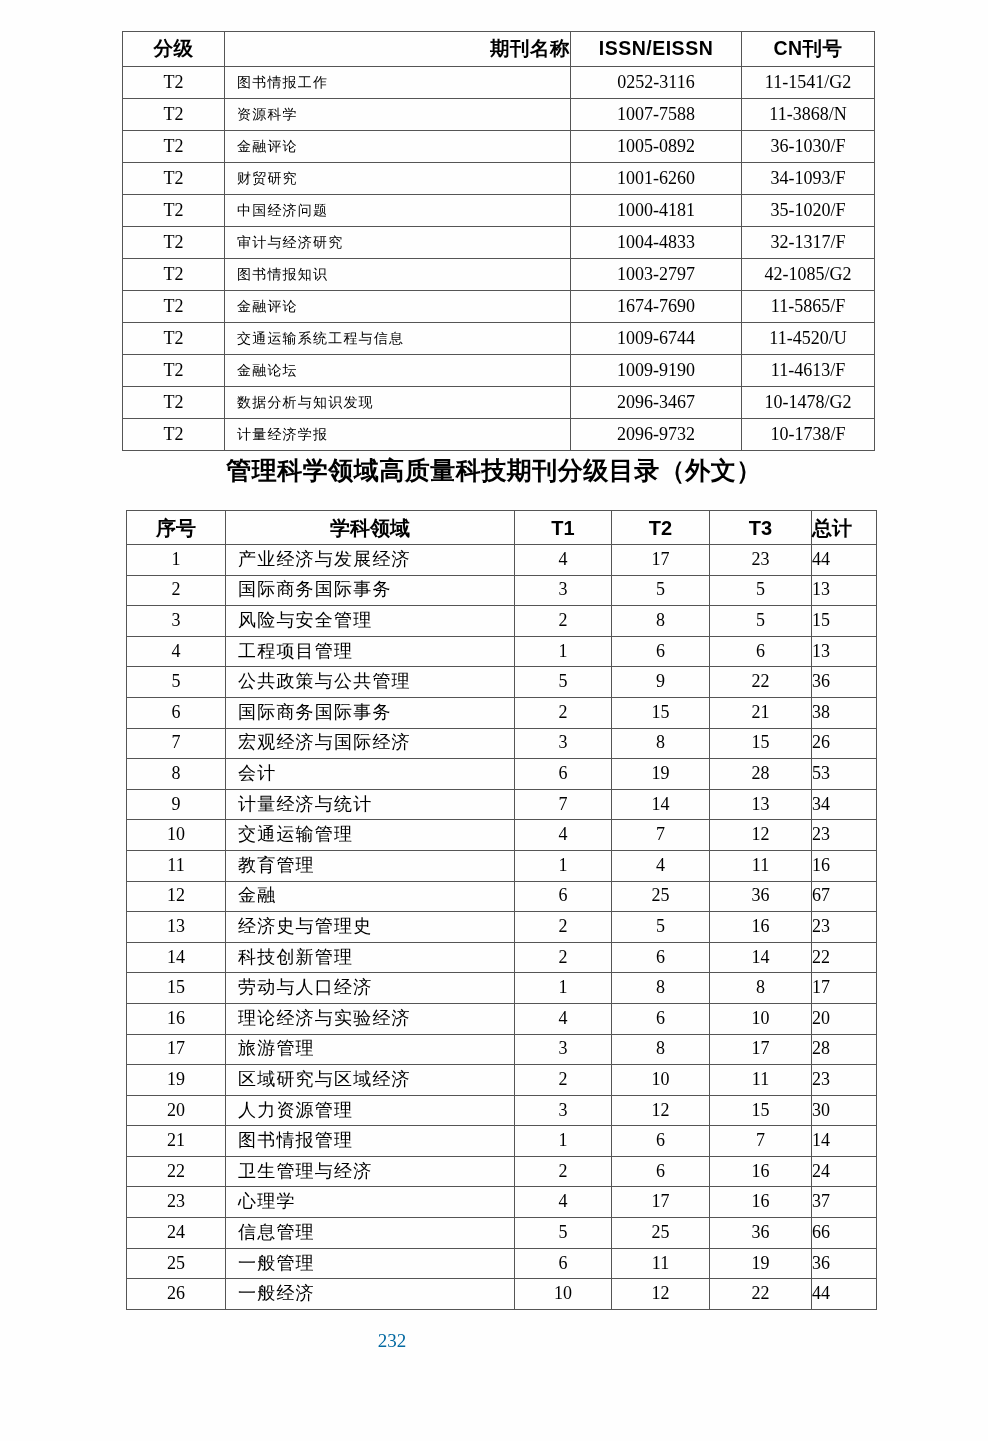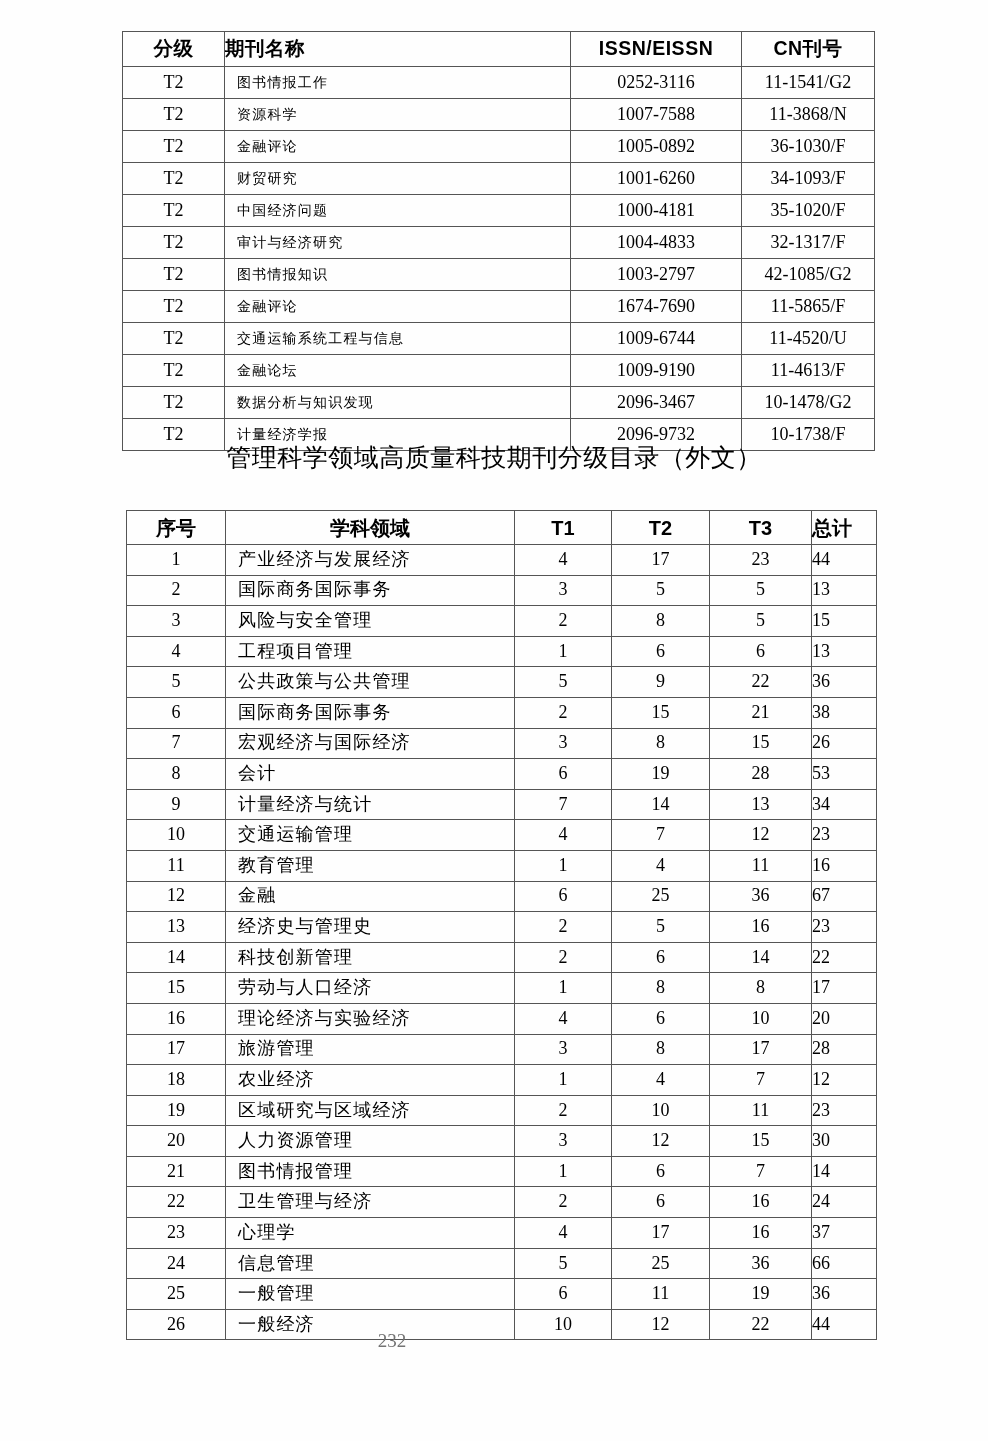--- a/index.html
+++ b/index.html
@@ -66,25 +66,25 @@
   .journal-table tbody td.rank-cell,
   .journal-table tbody td.issn-cell,
   .journal-table tbody td.cn-cell {
     font-size: 18px;
   }
 
   
   .section-title {
     position: absolute;
     left: 0;
-    top: 441px;
+    top: 454px;
     width: 988px;
     text-align: center;
     font-family: "Liberation Sans", "DejaVu Sans", sans-serif;
-    font-weight: normal;
+    font-weight: bold;
     font-size: 25px;
     letter-spacing: 0.5px;
     color: #000000;
   }
 
   
   .summary-table {
     position: absolute;
     left: 126px;
     top: 510px;
@@ -121,33 +121,33 @@
 
   
   .page-number {
     position: absolute;
     left: 0;
     top: 1330px;
     width: 784px;
     text-align: center;
     font-family: "Liberation Serif", "DejaVu Serif", serif;
     font-size: 19px;
-    color: #737373;
+    color: #0369a1;
   }
 </style>
 </head>
 <body>
 
 <div class="page">
 
   <table class="journal-table">
     <thead>
       <tr>
         <th class="jt-col-rank">分级</th>
-        <th class="jt-col-name" style="text-align:left;padding-left:0 !important;">期刊名称</th>
+        <th class="jt-col-name" style="text-align:right;padding-left:0 !important;">期刊名称</th>
         <th class="jt-col-issn" style="font-family:'Liberation Sans','DejaVu Sans',sans-serif;">ISSN/EISSN</th>
         <th class="jt-col-cn">CN刊号</th>
       </tr>
     </thead>
     <tbody id="journal-table-body">
         <tr>
           <td class="jt-col-rank rank-cell">T2</td>
           <td class="jt-col-name name-cell">图书情报工作</td>
           <td class="jt-col-issn issn-cell">0252-3116</td>
           <td class="jt-col-cn cn-cell">11-1541/G2</td>
@@ -365,28 +365,20 @@
         </tr>
         <tr>
           <td class="st-col-no">17</td>
           <td class="st-col-field field-cell">旅游管理</td>
           <td class="st-col-t1">3</td>
           <td class="st-col-t2">8</td>
           <td class="st-col-t3">17</td>
           <td class="st-col-total">28</td>
         </tr>
         <tr>
-          <td class="st-col-no">18</td>
-          <td class="st-col-field field-cell">农业经济</td>
-          <td class="st-col-t1">1</td>
-          <td class="st-col-t2">4</td>
-          <td class="st-col-t3">7</td>
-          <td class="st-col-total">12</td>
-        </tr>
-        <tr>
           <td class="st-col-no">19</td>
           <td class="st-col-field field-cell">区域研究与区域经济</td>
           <td class="st-col-t1">2</td>
           <td class="st-col-t2">10</td>
           <td class="st-col-t3">11</td>
           <td class="st-col-total">23</td>
         </tr>
         <tr>
           <td class="st-col-no">20</td>
           <td class="st-col-field field-cell">人力资源管理</td>

